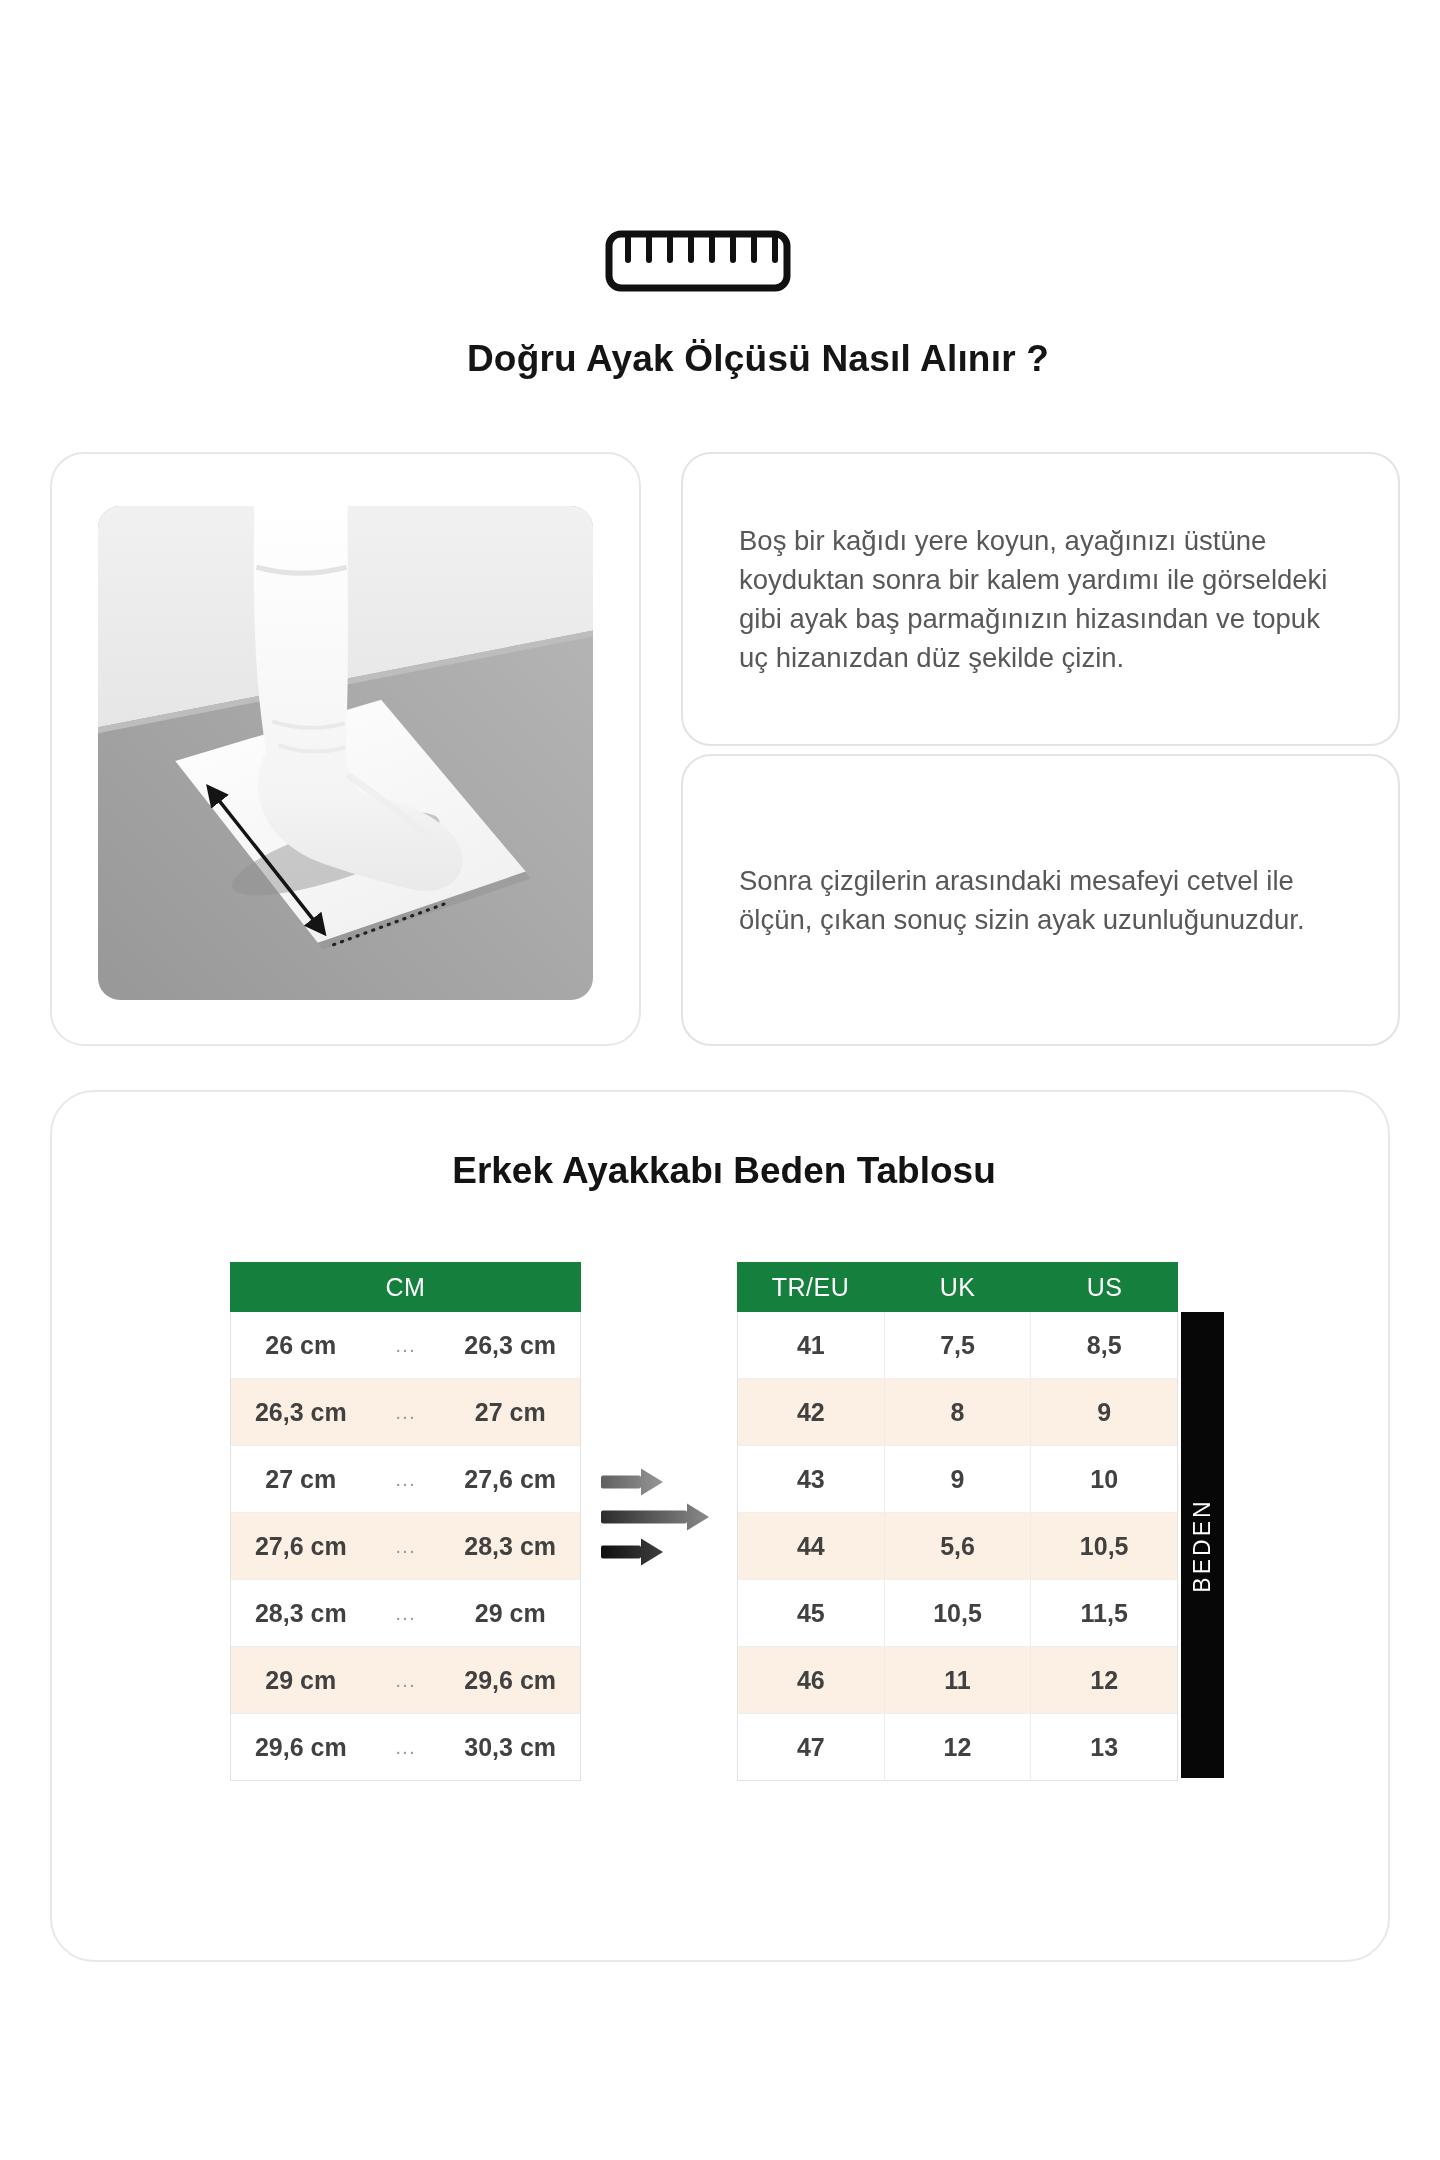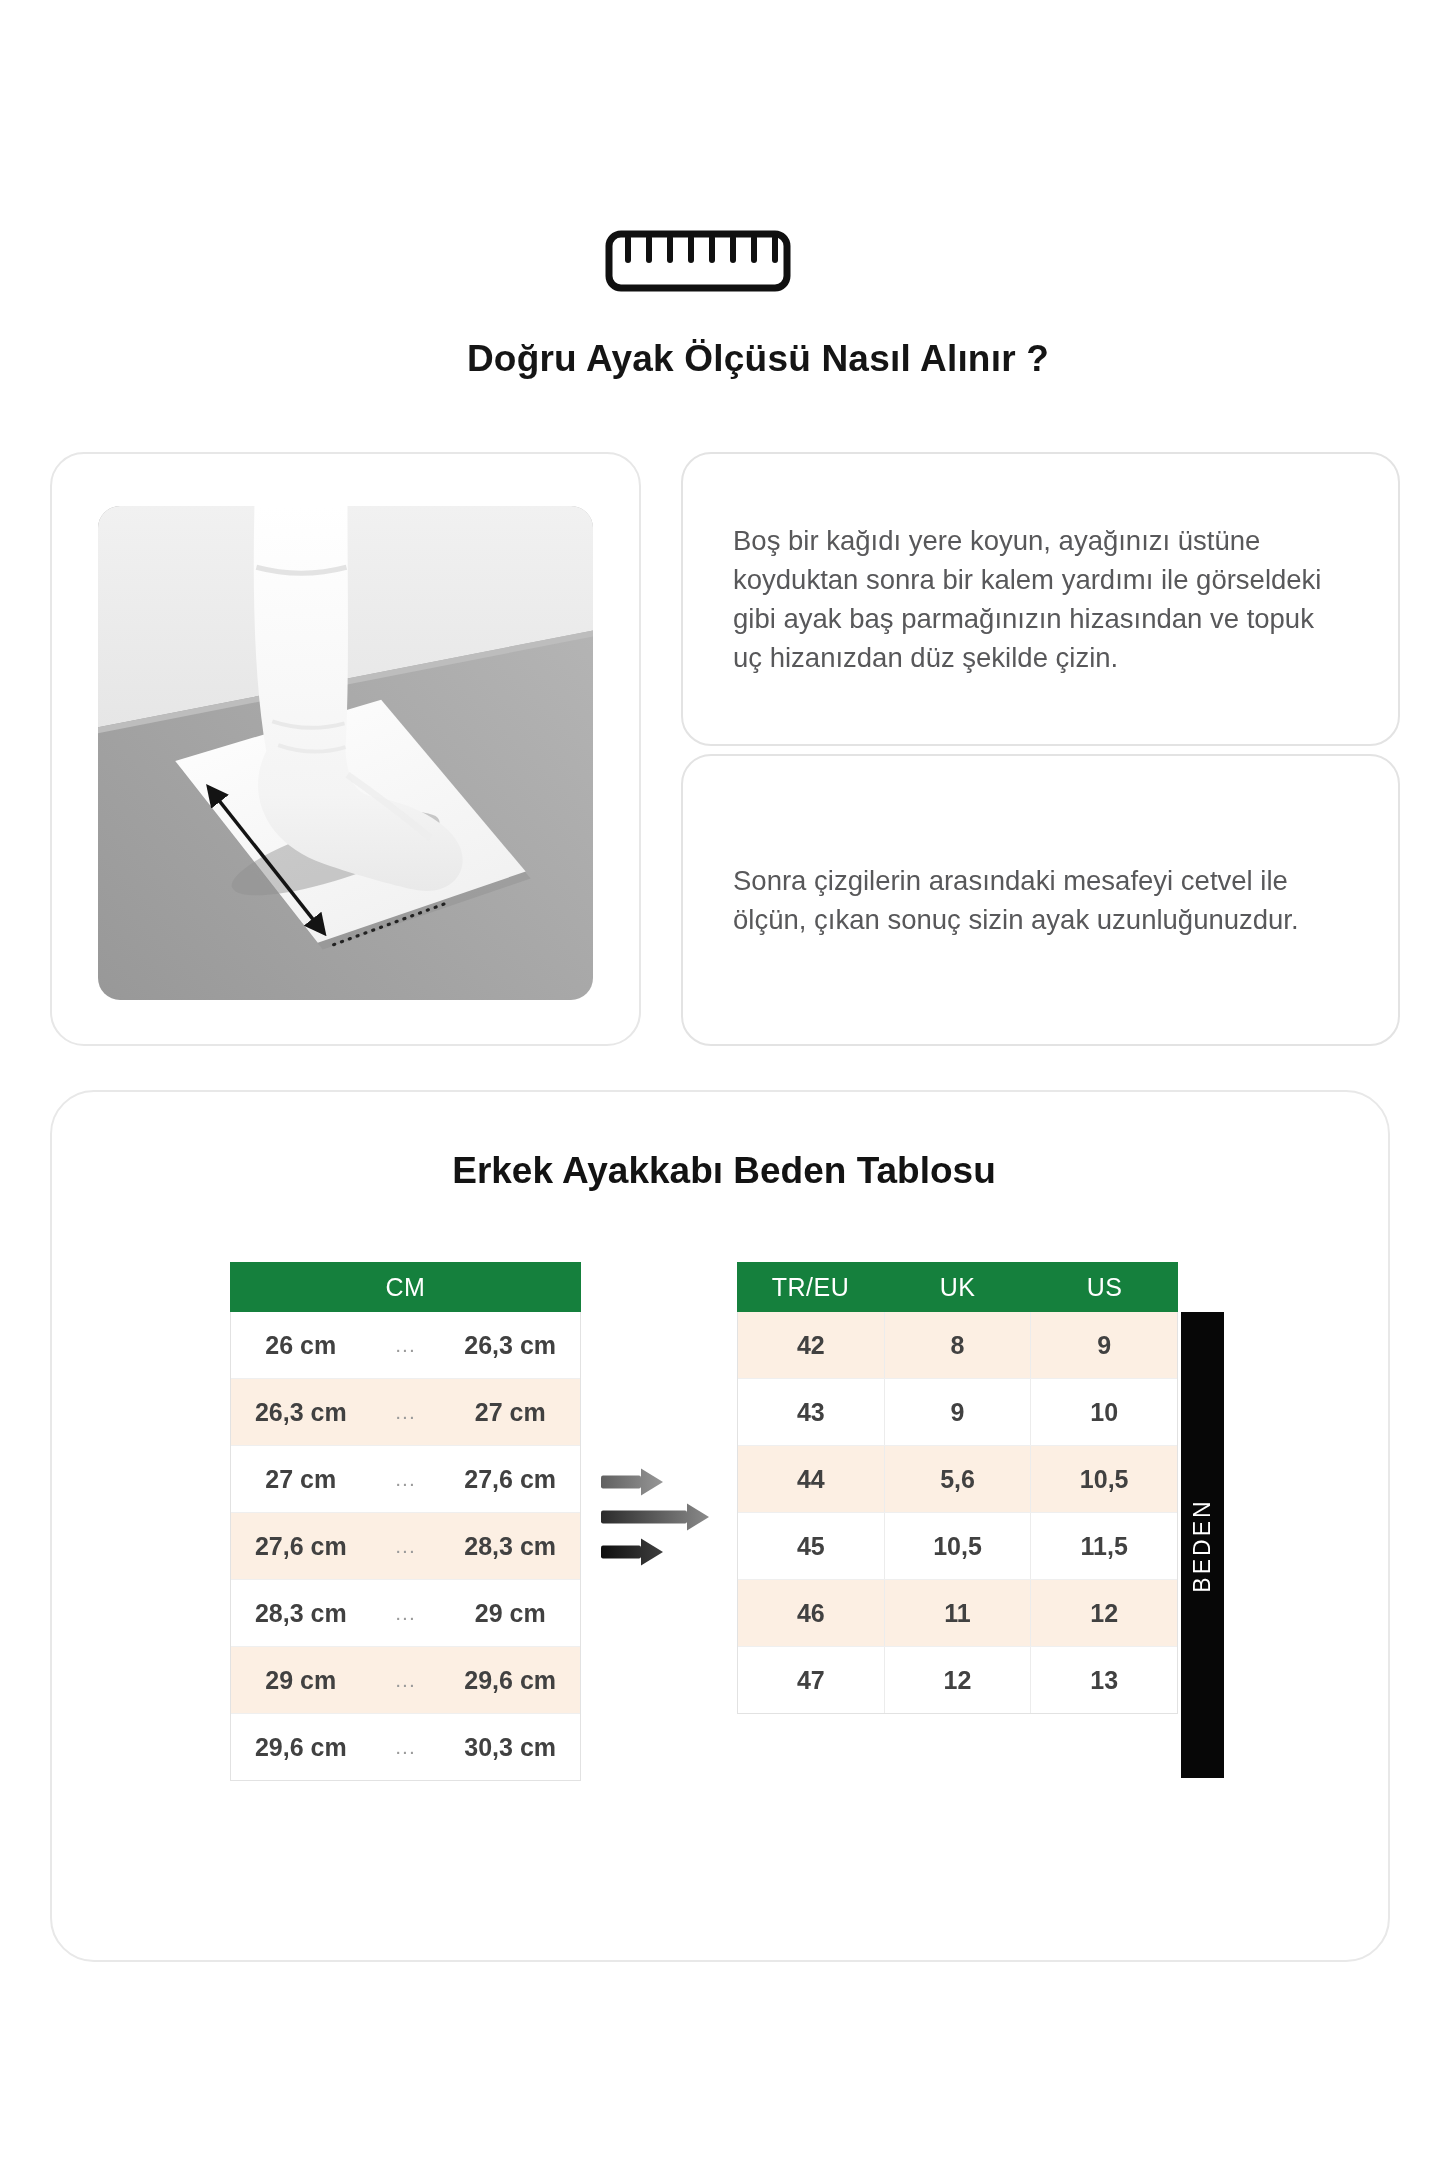--- a/index.html
+++ b/index.html
@@ -15,21 +15,21 @@
     font-size:37px;font-weight:bold;color:#151515;letter-spacing:.2px;padding-left:38px;
   }
   
   .card{position:absolute;background:#fff;border:2px solid #e7e7e7;box-sizing:border-box;}
   .photo-card{left:50px;top:452px;width:591px;height:594px;border-radius:34px;padding:52px 46px 44px 46px;}
   .photo{width:100%;height:100%;border-radius:22px;overflow:hidden;position:relative;}
   .photo svg{display:block;width:100%;height:100%;}
   .info-box{left:681px;width:719px;border-radius:30px;border:2px solid #e3e3e3;padding:0 42px;box-sizing:border-box;display:flex;align-items:center;}
   .info-box-1{top:452px;height:294px;}
   .info-box-2{top:754px;height:292px;}
-  .info-box p{margin:8px;font-size:27.5px;line-height:39px;color:#58585a;}
+  .info-box p{margin:14px;font-size:27.5px;line-height:39px;color:#58585a;}
   
   .chart-card{left:50px;top:1090px;width:1340px;height:872px;border-radius:44px;border:2px solid #e8e8e8;}
   .chart-title{
     position:absolute;left:0;top:1146px;width:100%;margin:4px;text-align:center;
     font-size:37px;font-weight:bold;color:#131313;
   }
   
   .tbl{position:absolute;box-sizing:border-box;}
   .tbl-head{height:50px;background:#15803d;color:#ffffff;display:flex;align-items:center;font-size:25px;letter-spacing:.5px;}
   .tbl-head.single{justify-content:center;}
@@ -209,20 +209,25 @@
     </svg>
   </div>
 
   <div class="tbl size-table">
     <div class="tbl-head">
       <span class="hcell">TR/EU</span>
       <span class="hcell">UK</span>
       <span class="hcell">US</span>
     </div>
     <div class="tbl-body">
+      <div class="trow">
+        <span class="cell">41</span>
+        <span class="cell">7,5</span>
+        <span class="cell">8,5</span>
+      </div>
       <div class="trow alt">
         <span class="cell">42</span>
         <span class="cell">8</span>
         <span class="cell">9</span>
       </div>
       <div class="trow">
         <span class="cell">43</span>
         <span class="cell">9</span>
         <span class="cell">10</span>
       </div>

